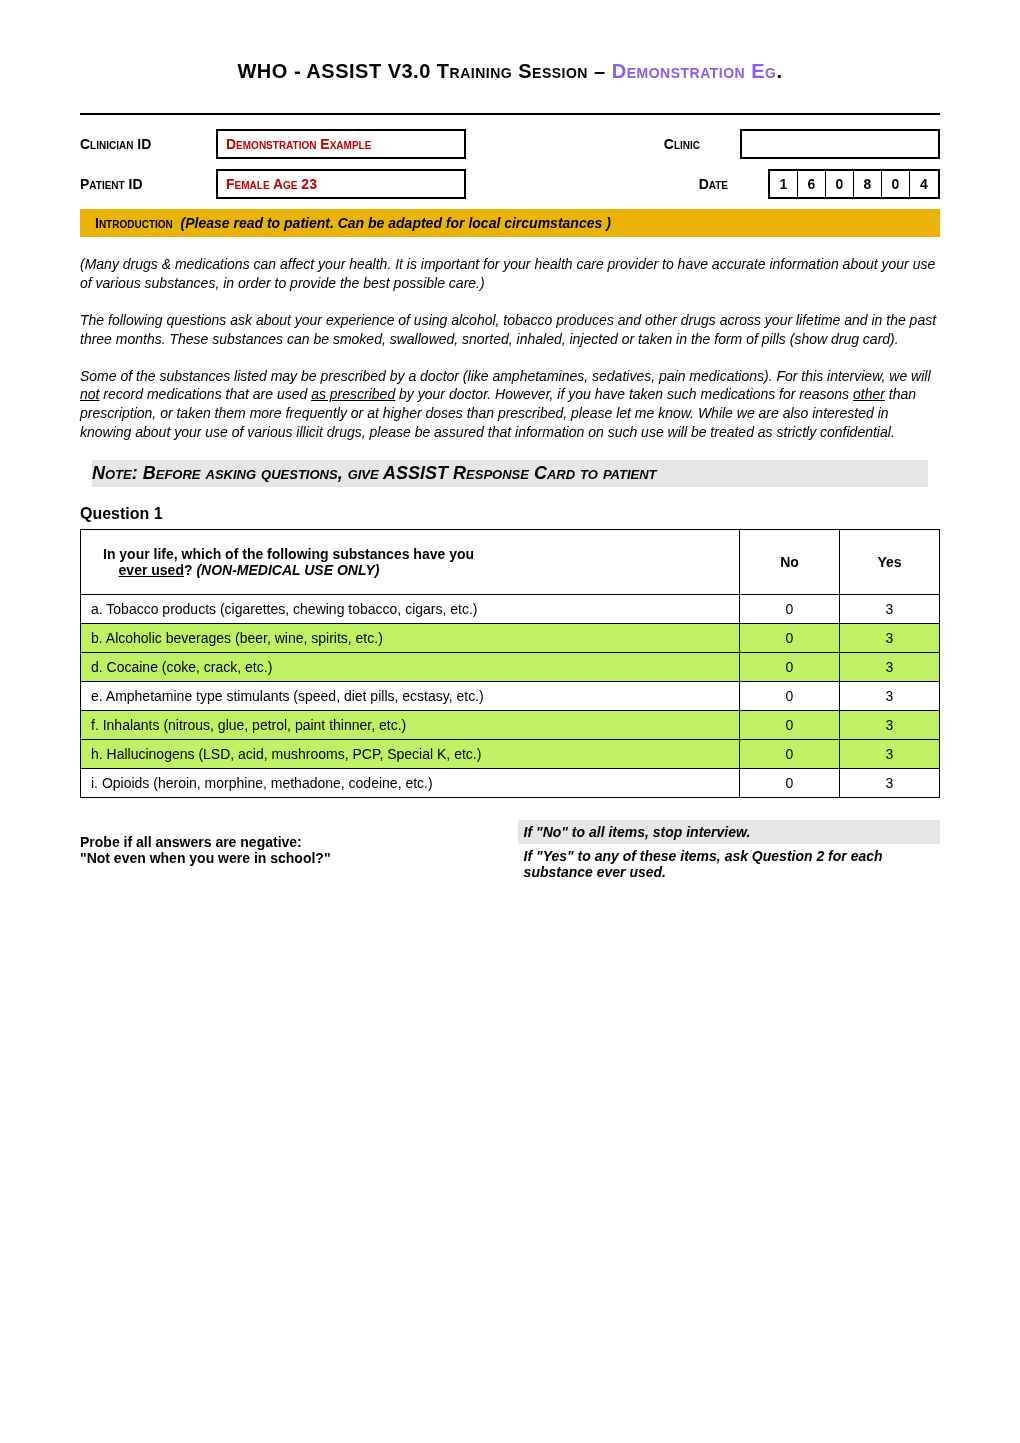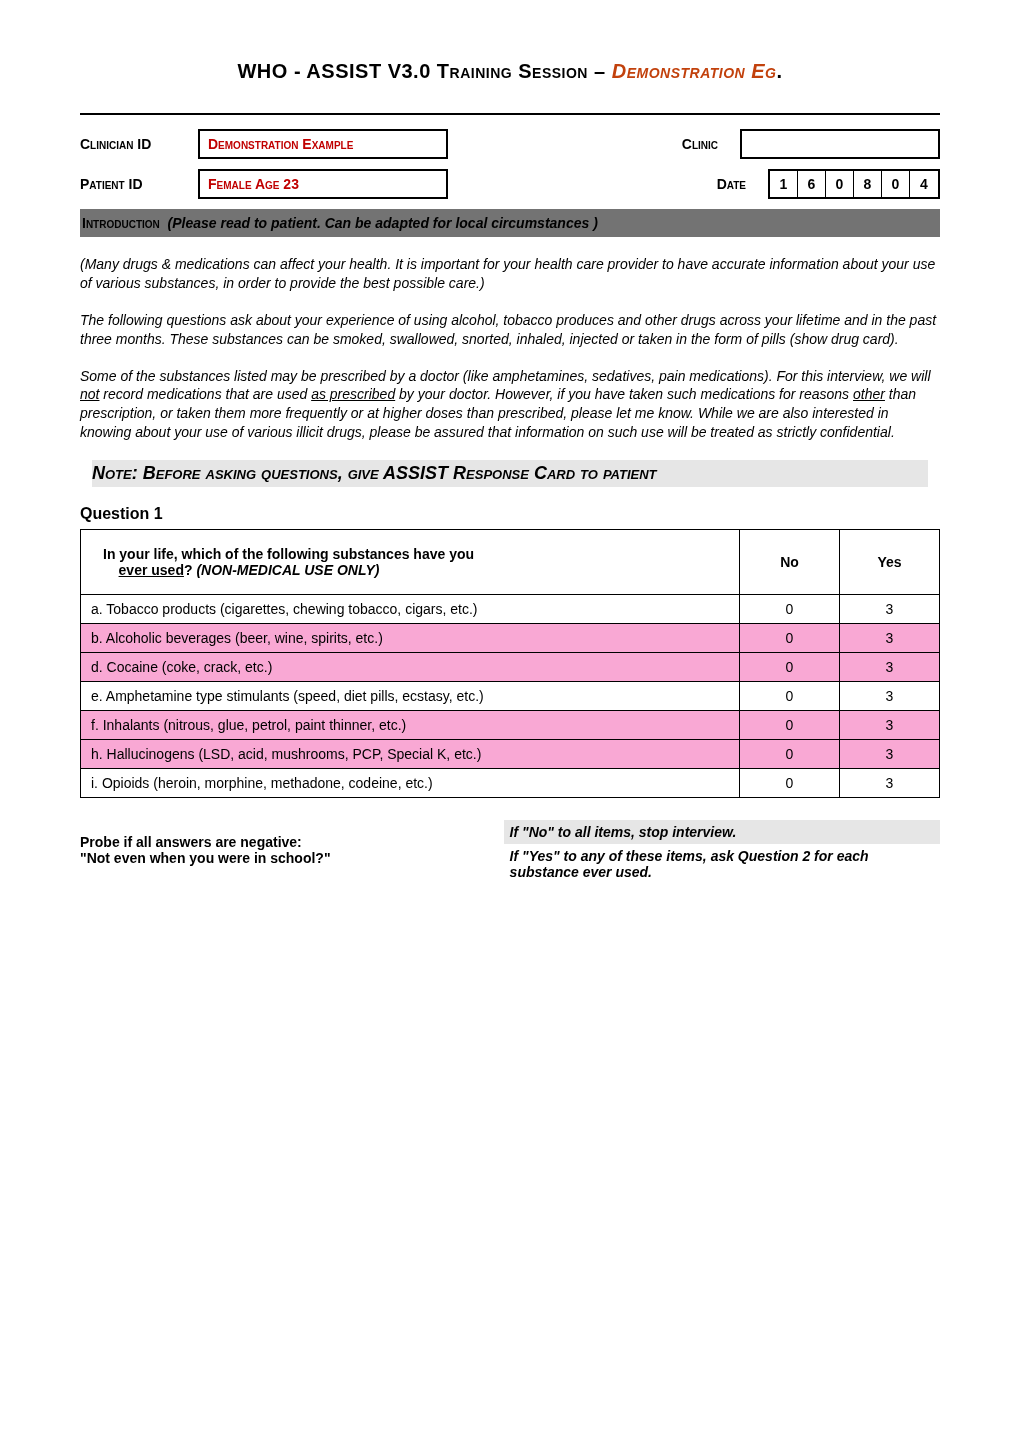--- a/index.html
+++ b/index.html
@@ -11,31 +11,31 @@
       font-size: 14px;
       color: #000;
     }
     .title {
       text-align: center;
       font-weight: bold;
       font-size: 20px;
       margin-bottom: 30px;
       letter-spacing: 0.5px;
     }
-    .title .red { color: #c2410c; font-style: italic; }
+    .title .red { color: #8b5cf6; }
     .title .smallcaps { font-variant: small-caps; }
     .divider {
       border-top: 2px solid #000;
       margin: 6px 0 14px;
     }
     .meta-row {
       display: flex;
       align-items: center;
       margin-bottom: 10px;
-      gap: 8px;
+      gap: 26px;
     }
     .meta-label {
       font-size: 14px;
       width: 110px;
       font-variant: small-caps;
     }
     .meta-label b { font-weight: bold; }
     .meta-box {
       border: 2px solid #000;
       padding: 4px 8px;
@@ -63,22 +63,22 @@
       align-items: center;
       justify-content: center;
       font-weight: bold;
     }
     .date-cell:last-child { border-right: none; }
     .clinic-box {
       border: 2px solid #000;
       width: 200px; height: 30px;
     }
     .grey-band {
-      background: #737373;
-      padding: 6px 2px;
+      background: #eab308;
+      padding: 6px 15px;
       margin-top: 8px;
       font-size: 14px;
     }
     .grey-band .sc { font-variant: small-caps; font-weight: bold; }
     .grey-band em { font-style: italic; font-weight: bold; }
     .para {
       font-style: italic;
       margin: 18px 0;
       line-height: 1.35;
     }
@@ -115,30 +115,30 @@
     table.q1 th.header-left .u { text-decoration: underline; }
     table.q1 th.header-left em { font-style: italic; }
     table.q1 th.col {
       font-weight: bold;
       text-align: center;
       width: 100px;
     }
     table.q1 td.val {
       text-align: center;
     }
-    table.q1 tr.alt td { background: #f9a8d4; }
+    table.q1 tr.alt td { background: #bef264; }
     .other-specify {
       display: flex;
       justify-content: space-between;
     }
     .other-specify .red { color: #c00000; }
     .footer {
       display: flex;
       margin-top: 22px;
-      gap: 28px;
+      gap: 42px;
     }
     .footer-left {
       width: 46%;
       font-weight: bold;
       font-size: 14px;
       padding-top: 14px;
     }
     .footer-right {
       flex: 1;
     }

